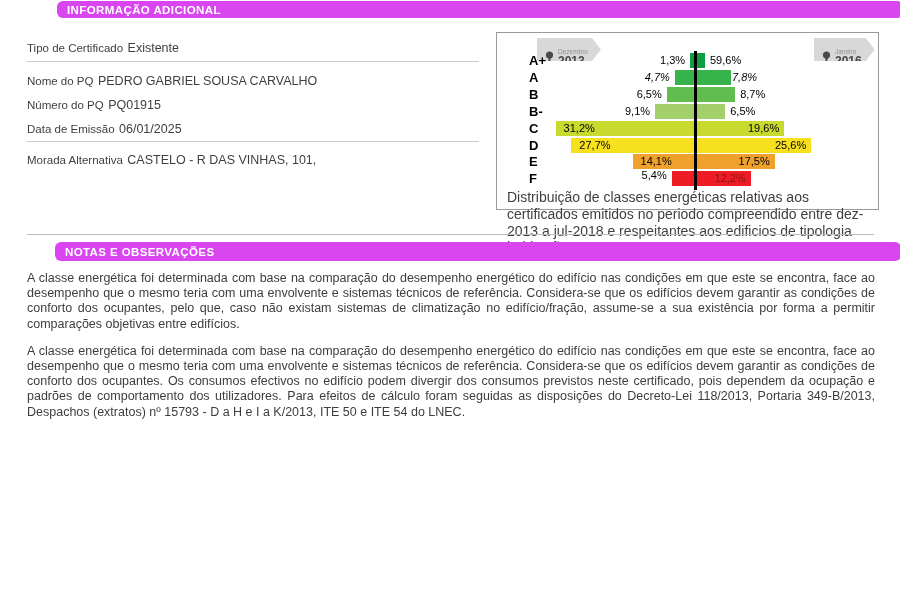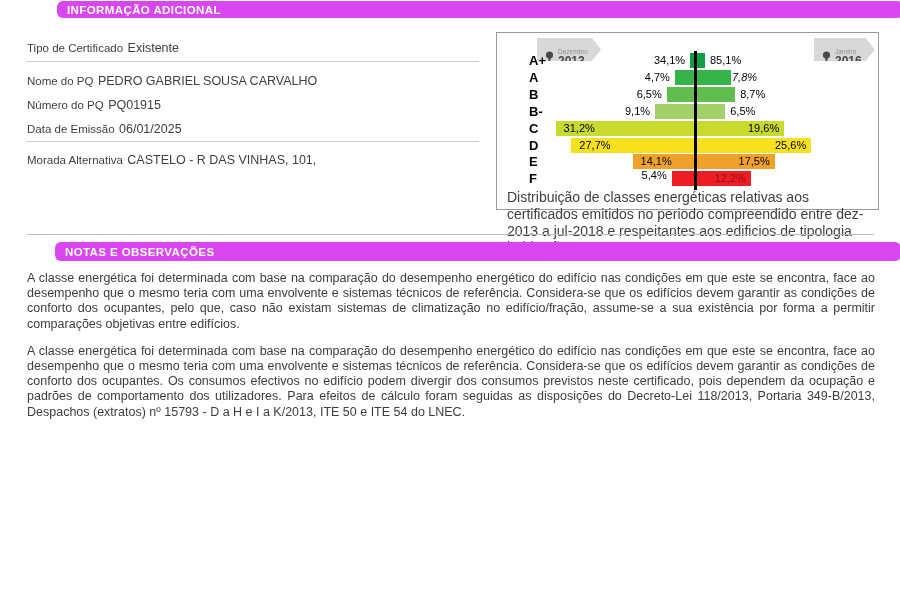--- a/index.html
+++ b/index.html
@@ -95,25 +95,25 @@
         <span class="month">Janeiro</span>
         <span class="year">2016</span>
       </span>
     </div>
 
     <div class="cline"></div>
 
     <div class="caption">Distribuição de classes energéticas relativas aos certificados emitidos no periodo compreendido entre dez-2013 a jul-2018 e respeitantes aos edificios de tipologia habitação.</div>
   <div class="ccat" style="top: 20px;">A+</div>
       <div class="cbar" style="top: 20px; left: 193.15px; width: 14.85px; height: 15px; background: rgb(15, 158, 69);"></div>
-      <div class="clbl" style="top: 20px; left: 188.15px; transform: translateX(-100%);">34,1%</div>
-      <div class="clbl" style="top: 20px; left: 213px;">85,1%</div>
+      <div class="clbl" style="top: 20px; left: 188.15px; transform: translateX(-100%);">1,3%</div>
+      <div class="clbl" style="top: 20px; left: 213px;">59,6%</div>
       <div class="ccat" style="top: 36.9px;">A</div>
       <div class="cbar" style="top: 36.9px; left: 177.85px; width: 56.25px; height: 15px; background: rgb(55, 179, 76);"></div>
-      <div class="clbl" style="top: 36.9px; left: 172.85px; transform: translateX(-100%);">4,7%</div>
+      <div class="clbl" style="top: 36.9px; left: 172.85px; transform: translateX(-100%); font-style: italic;">4,7%</div>
       <div class="clbl" style="top: 36.9px; left: 235px; font-style: italic;">7,8%</div>
       <div class="ccat" style="top: 53.8px;">B</div>
       <div class="cbar" style="top: 53.8px; left: 169.75px; width: 68.4px; height: 15px; background: rgb(98, 189, 79);"></div>
       <div class="clbl" style="top: 53.8px; left: 164.75px; transform: translateX(-100%);">6,5%</div>
       <div class="clbl" style="top: 53.8px; left: 243.15px;">8,7%</div>
       <div class="ccat" style="top: 70.7px;">B-</div>
       <div class="cbar" style="top: 70.7px; left: 158.05px; width: 70.2px; height: 15px; background: rgb(163, 208, 106);"></div>
       <div class="clbl" style="top: 70.7px; left: 153.05px; transform: translateX(-100%);">9,1%</div>
       <div class="clbl" style="top: 70.7px; left: 233.25px;">6,5%</div>
       <div class="ccat" style="top: 87.6px;">C</div>

